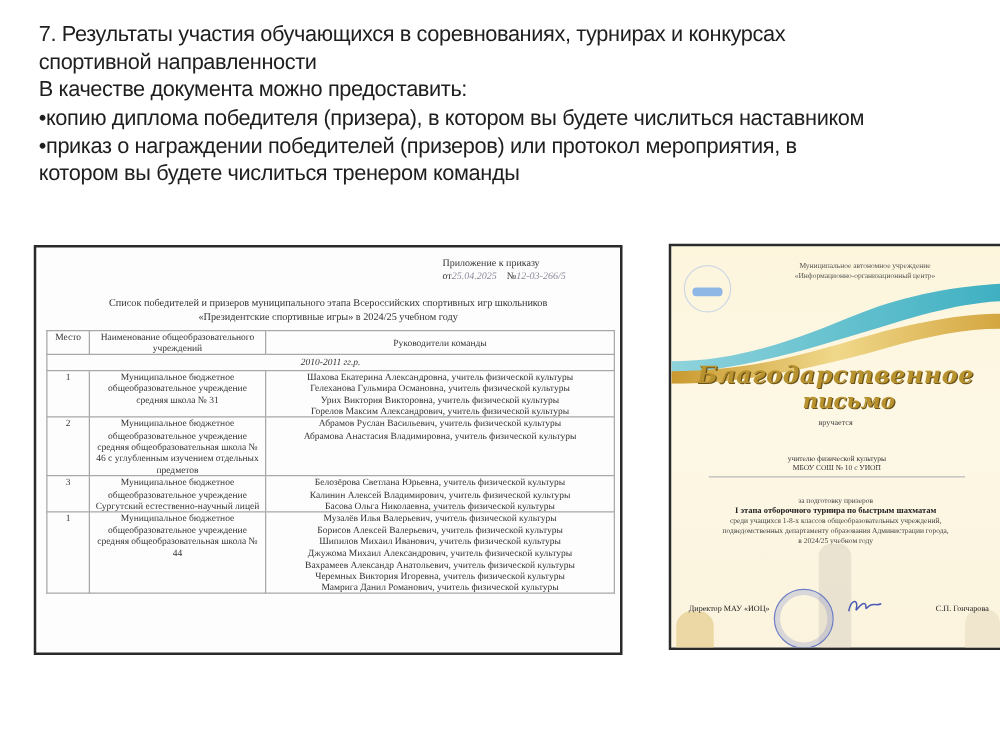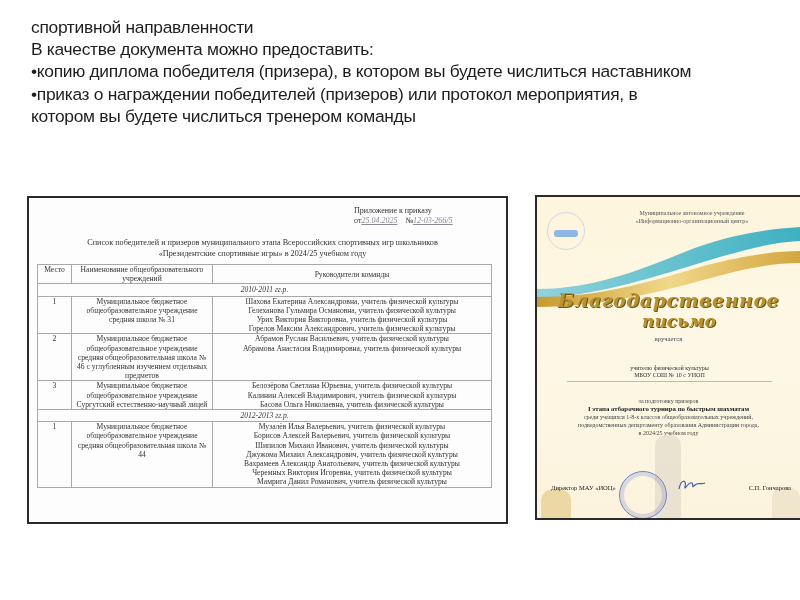--- a/index.html
+++ b/index.html
@@ -10,26 +10,26 @@
     .slide-text {
       position: absolute; left: 31px; top: 16px; width: 760px;
       font-family: "Liberation Sans", "DejaVu Sans", sans-serif;
       font-size: 17.4px; line-height: 22.2px; color: #1e1e1e; letter-spacing: -0.3px;
     }
     .slide-text div { white-space: nowrap; }
 
     
     .doc {
       position: absolute; left: 27px; top: 196px; width: 467px; height: 324px;
-      border: 2px solid #2a2a2a; background: #fdfdfd; box-sizing: content-box; overflow: hidden; padding-left: 10px;
+      border: 2px solid #2a2a2a; background: #fdfdfd; box-sizing: content-box; overflow: hidden;
     }
     .doc .appendix {
       position: absolute; left: 325px; top: 8px; font-size: 8px; line-height: 9.5px; color: #333;
     }
-    .doc .appendix .hand { color: #8a8a9a; font-style: italic; text-decoration: underline; }
+    .doc .appendix .hand { color: #8a8a9a; font-style: italic; }
     .doc .list-title {
       position: absolute; left: 0; top: 40px; width: 467px; text-align: center;
       font-size: 8.2px; line-height: 10.5px; color: #333;
     }
     .doc table {
       position: absolute; left: 8px; top: 66px; width: 455px; border-collapse: collapse;
       font-size: 7.6px; line-height: 9.2px; color: #333;
     }
     .doc td, .doc th {
       border: 1px solid #a8a8a8; padding: 0 2px; vertical-align: top; text-align: center; font-weight: normal;
@@ -95,20 +95,21 @@
       border: 1.5px solid #6f7fc6; box-shadow: inset 0 0 0 4px rgba(111,127,198,0.25);
     }
     .cert .signature {
       position: absolute; left: 140px; top: 280px; width: 30px; height: 16px;
     }
   </style>
 </head>
 <body>
 
 <div class="slide-text">
+  <div>7. Результаты участия обучающихся в соревнованиях, турнирах и конкурсах</div>
   <div>спортивной направленности</div>
   <div>В качестве документа можно предоставить:</div>
   <div>•копию диплома победителя (призера), в котором вы будете числиться наставником</div>
   <div>•приказ о награждении победителей (призеров) или протокол мероприятия, в</div>
   <div>котором вы будете числиться тренером команды</div>
 </div>
 
 <div class="doc">
   <div class="appendix">
     <div>Приложение к приказу</div>
@@ -152,23 +153,20 @@
         </td>
       </tr>
       <tr>
         <td>3</td>
         <td>Муниципальное бюджетное общеобразовательное учреждение Сургутский естественно-научный лицей</td>
         <td>
           <div>Белозёрова Светлана Юрьевна, учитель физической культуры</div>
           <div>Калинин Алексей Владимирович, учитель физической культуры</div>
           <div>Басова Ольга Николаевна, учитель физической культуры</div>
         </td>
-      </tr>
-      <tr class="year-row">
-        <td colspan="3">2012-2013 гг.р.</td>
       </tr>
       <tr>
         <td>1</td>
         <td>Муниципальное бюджетное общеобразовательное учреждение средняя общеобразовательная школа № 44</td>
         <td>
           <div>Музалёв Илья Валерьевич, учитель физической культуры</div>
           <div>Борисов Алексей Валерьевич, учитель физической культуры</div>
           <div>Шипилов Михаил Иванович, учитель физической культуры</div>
           <div>Джужома Михаил Александрович, учитель физической культуры</div>
           <div>Вахрамеев Александр Анатольевич, учитель физической культуры</div>

